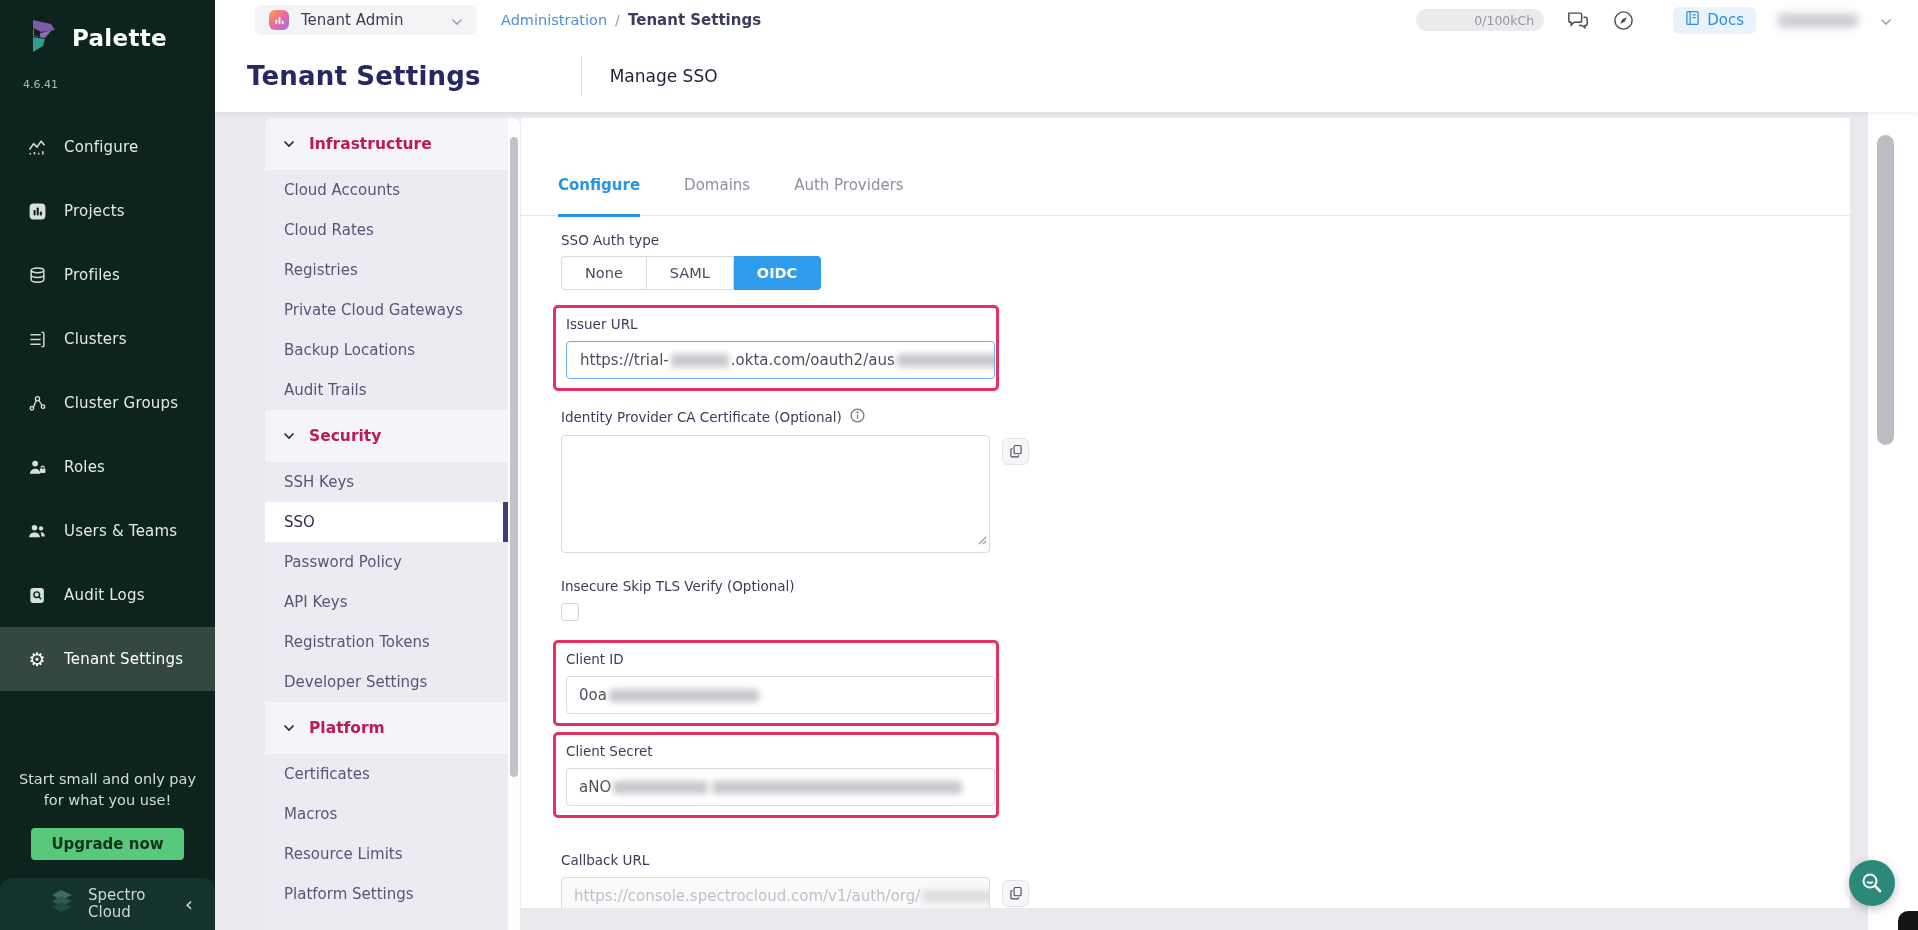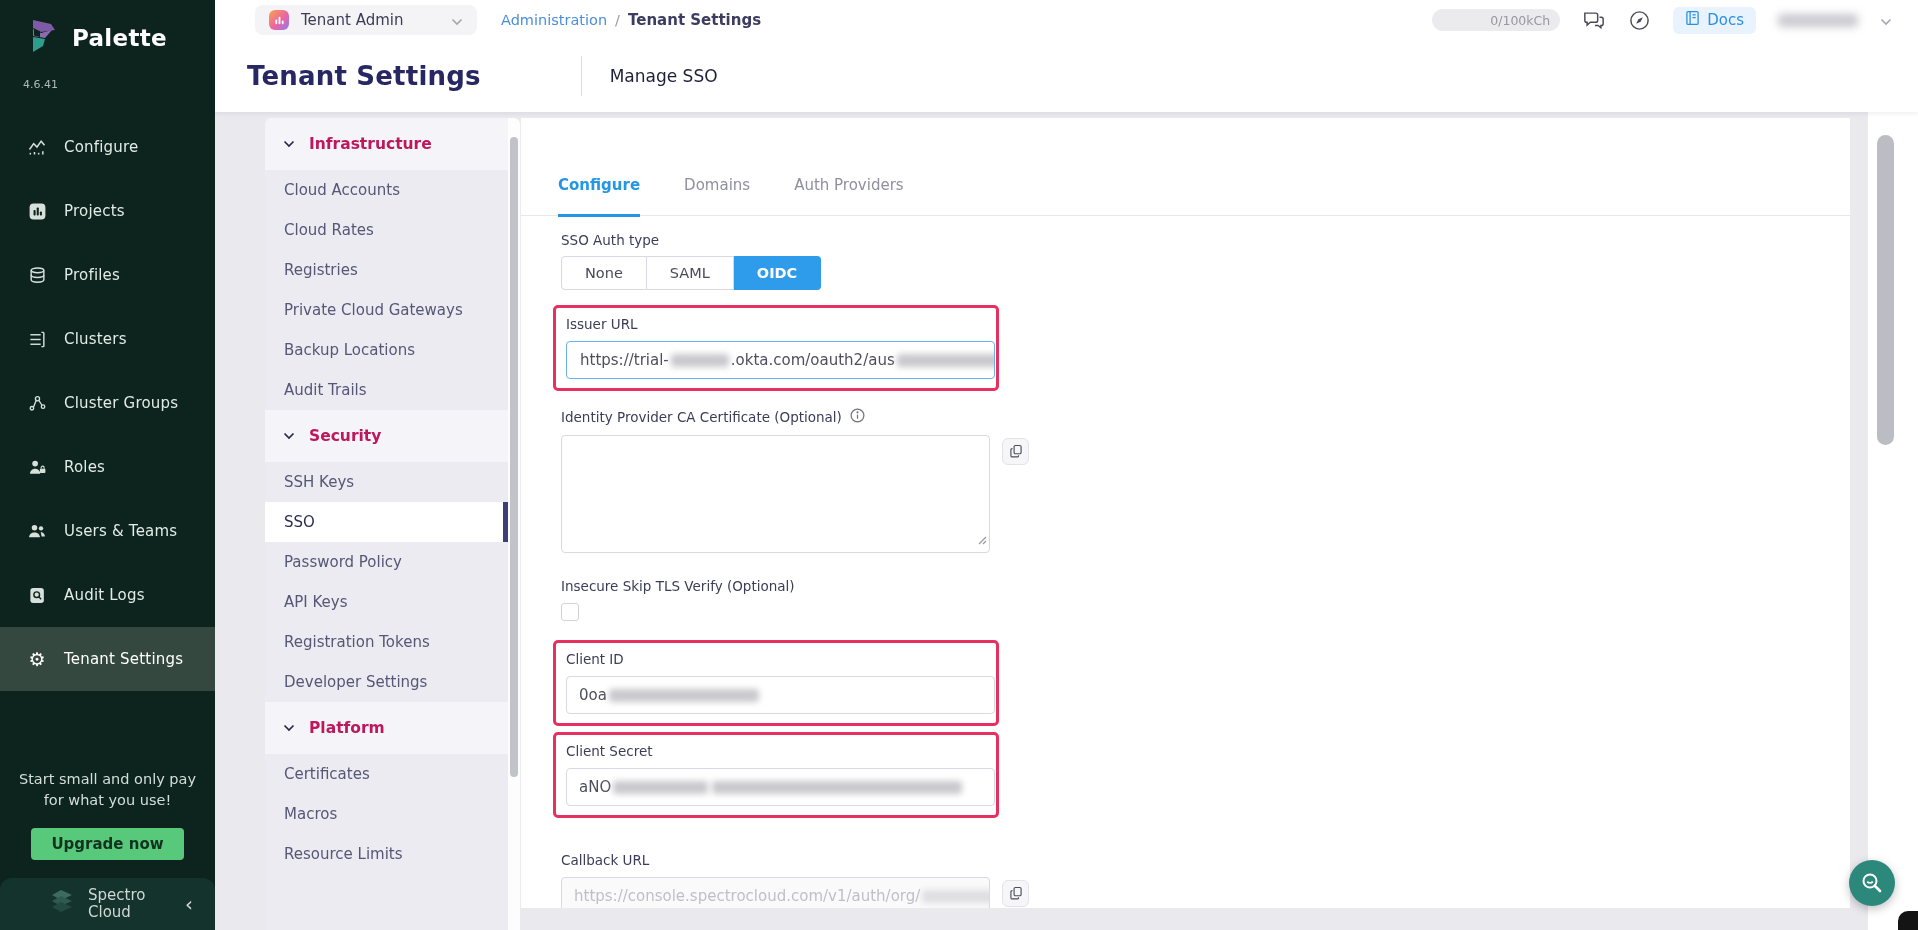--- a/index.html
+++ b/index.html
@@ -27,21 +27,21 @@
   .proj-ic { width:20px; height:20px; border-radius:6px; background:linear-gradient(135deg,#f7a44a 0%,#ec64a2 55%,#8f7bf0 100%); display:flex; align-items:center; justify-content:center; }
   .project-pill span.lbl { font-size:15px; color:#3c3c55; font-weight:500; }
   .project-pill .chev { margin-left:auto; }
   .breadcrumb { display:flex; align-items:center; gap:8px; margin-left:24px; font-size:14.5px; }
   .bc-link { color:#4b8fd8; cursor:pointer; }
   .bc-sep { color:#9a9aa8; }
   .bc-cur { color:#3c3c60; font-weight:600; font-size:15px; }
   .topbar-right { margin-left:auto; display:flex; align-items:center; gap:22px; }
   .usage-pill { width:128px; height:22px; border-radius:11px; background:#ebebee; display:flex; align-items:center; justify-content:flex-end; padding-right:10px; font-size:12.5px; color:#97979f; }
   .tb-icon { cursor:pointer; display:flex; }
-  .docs-btn { display:flex; align-items:center; gap:7px; background:#e8f3fd; border-radius:6px; height:27px; padding:0 12px; color:#2d8fe0; font-size:15px; font-weight:500; cursor:pointer; border:none; font-family:inherit; }
+  .docs-btn { display:flex; align-items:center; gap:7px; background:#e8f3fd; border-radius:6px; height:27px; padding:0 12px; color:#2d8fe0; font-size:15px; font-weight:500; cursor:pointer; border:none; font-family:inherit;margin-left:16px; }
   .user-blur { width:80px; height:13px; border-radius:4px; background:#c9c9cf; filter:blur(4px); }
   .title-row { position:absolute; left:215px; right:0; top:40px; height:72px; background:#fff; display:flex; align-items:center; padding-left:32px; box-shadow:0 2px 4px rgba(40,40,70,.07); z-index:19; }
   .page-title { font-size:26px; font-weight:700; color:#272763; letter-spacing:.2px; }
   .title-div { width:1px; height:40px; background:#dcdce4; margin:0 28px 0 100px; }
   .page-sub { font-size:17px; color:#1f1f38; font-weight:500; }
 
   
   .settings-nav { position:absolute; left:265px; top:118px; bottom:0; width:255px; background:#ebebf1; border-radius:6px 6px 0 0; overflow:hidden; z-index:5; }
   .sn-inner { position:absolute; left:0; top:0; right:12px; bottom:0; }
   .sn-white-strip { position:absolute; right:0; top:0; bottom:0; width:12px; background:#fdfdfe; }
@@ -348,20 +348,23 @@
     </div>
     <div class="settings-item">
         <span>Certificates</span>
       </div>
     <div class="settings-item">
         <span>Macros</span>
       </div>
     <div class="settings-item">
         <span>Resource Limits</span>
       </div>
+    <div class="settings-item">
+        <span>Platform Settings</span>
+      </div>
   </div>
   <div class="sn-white-strip"></div>
   <div class="sn-thumb"></div>
 </nav>
 
 <main class="main-card">
   <div class="tabs-row">
     <span class="tab active">Configure</span>
     <span class="tab">Domains</span>
     <span class="tab">Auth Providers</span>

